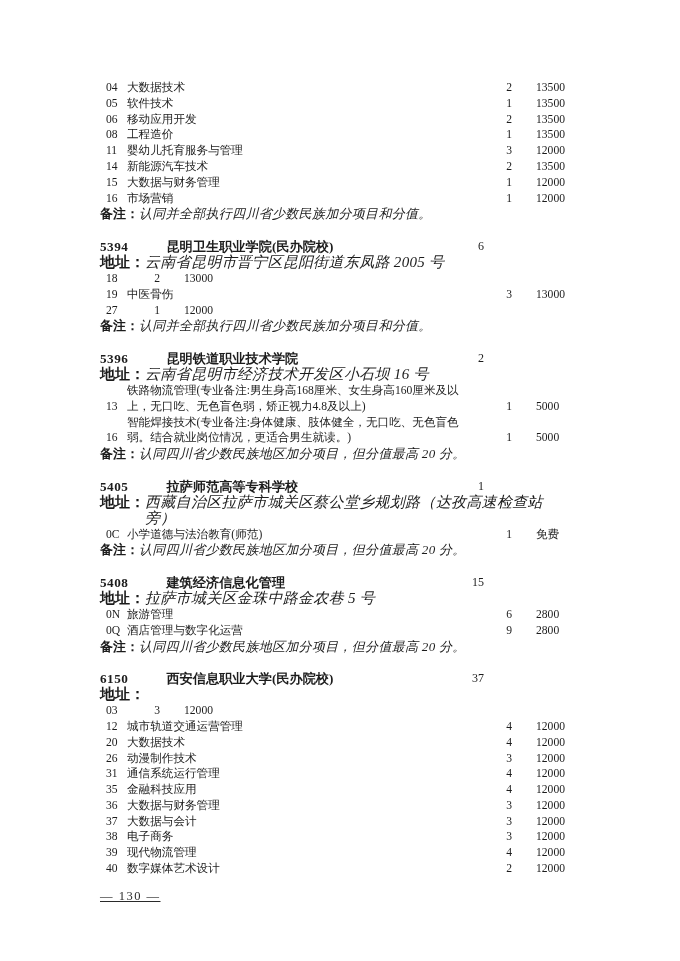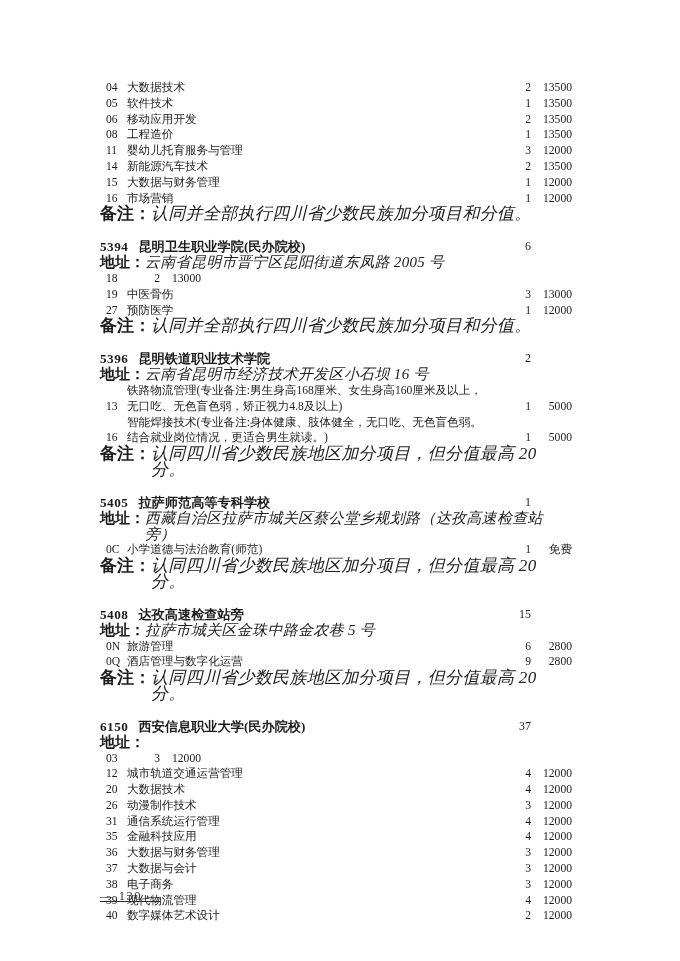--- a/index.html
+++ b/index.html
@@ -29,36 +29,37 @@
   .section { margin-top: 16px; }
   .section:first-child { margin-top: 0; }
 
   
   .inst-header {
     display: flex;
     align-items: flex-end;
     font-weight: bold;
     font-size: 13.2px;
     line-height: 17px;
+    gap: 28px;
   }
   .inst-code { flex: none; margin-right: 10px; letter-spacing: 0.5px; }
   .inst-name { flex: 1; min-width: 0; }
   .inst-header .col-count { font-weight: normal; font-size: 12px; }
 
   
   .col-count {
     flex: none;
     width: 33px;
     text-align: right;
   }
   .col-fee {
     flex: none;
     width: 36px;
-    margin-left: 5px;
-    text-align: right;
+    margin-left: 24px;
+    text-align: left;
   }
 
   
   .addr-row {
     display: flex;
     font-size: 15px;
     line-height: 15.8px;
   }
   .addr-row .label { flex: none; font-weight: bold; }
   .addr-text { font-style: italic; letter-spacing: 0.3px; }
@@ -69,21 +70,21 @@
     align-items: flex-end;
     font-size: 11.6px;
     line-height: 15.8px;
   }
   .prog-code { flex: none; width: 21px; padding-left: 6px; }
   .prog-name { flex: 1; min-width: 0; padding-right: 6px; }
 
   
   .remark-row {
     display: flex;
-    font-size: 17px;
+    font-size: 13px;
     line-height: 15.8px;
   }
   .remark-row .label { flex: none; font-weight: bold; }
   .remark-text { font-style: italic; letter-spacing: 0.3px; }
 
   
   .footer {
     position: absolute;
     left: 100px;
     top: 889px;
@@ -183,21 +184,20 @@
 
   <div class="program-row">
     <span class="prog-code">19</span>
     <span class="prog-name">中医骨伤</span>
     <span class="col-count">3</span>
     <span class="col-fee">13000</span>
   </div>
 
   <div class="program-row">
     <span class="prog-code">27</span>
-    <span class="prog-name">预防医学</span>
     <span class="col-count">1</span>
     <span class="col-fee">12000</span>
   </div>
 </div>
     <div class="remark-row">
       <span class="label">备注：</span>
       <span class="remark-text">认同并全部执行四川省少数民族加分项目和分值。</span>
     </div>
   </section>
 
@@ -254,21 +254,21 @@
 </div>
     <div class="remark-row">
       <span class="label">备注：</span>
       <span class="remark-text">认同四川省少数民族地区加分项目，但分值最高 20 分。</span>
     </div>
   </section>
 
   <section class="section">
     <div class="inst-header">
       <span class="inst-code">5408</span>
-      <span class="inst-name">达孜高速检查站旁</span>
+      <span class="inst-name">建筑经济信息化管理</span>
       <span class="col-count">15</span>
       <span class="col-fee"></span>
     </div>
     <div class="addr-row">
       <span class="label">地址：</span>
       <span class="addr-text">拉萨市城关区金珠中路金农巷 5 号</span>
     </div>
     <div class="program-list">
   <div class="program-row">
     <span class="prog-code">0N</span>

